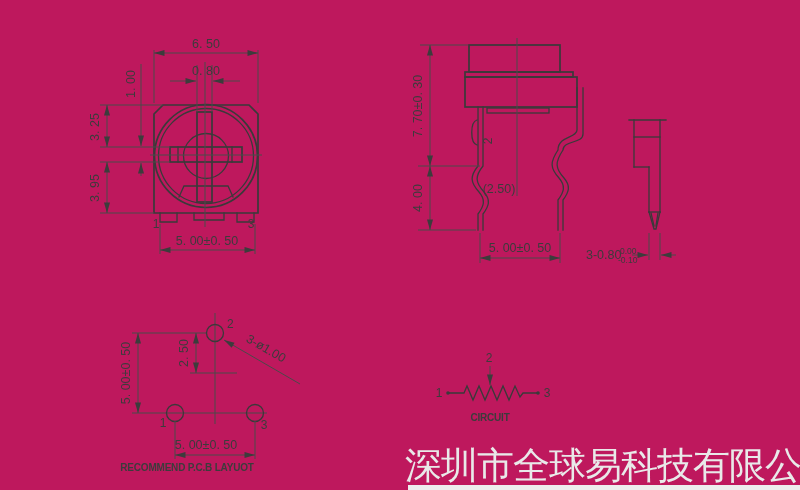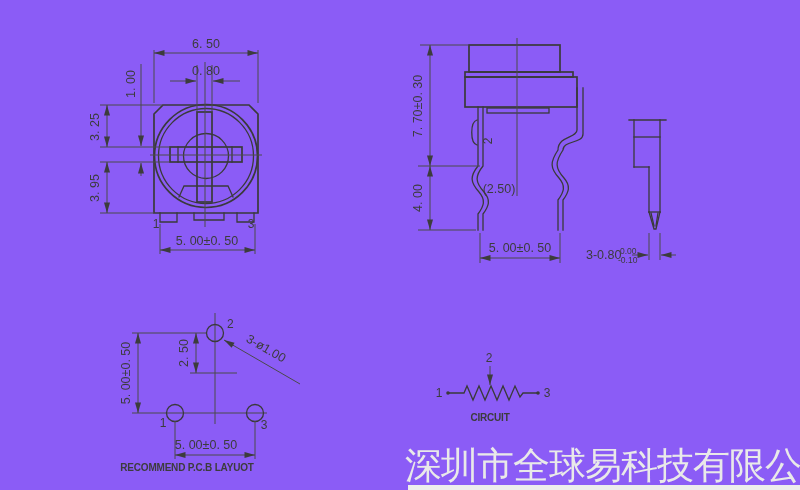--- a/index.html
+++ b/index.html
@@ -1,16 +1,16 @@
 <!DOCTYPE html>
 <html><head>
 <meta charset="utf-8">
 <style>
   html,body{margin:0;padding:0;background:#fff;}
-  #canvas{position:relative;width:800px;height:490px;background:#8b5cf6;overflow:hidden;
+  #canvas{position:relative;width:800px;height:490px;background:#be185d;overflow:hidden;
           font-family:"Liberation Sans",sans-serif;}
   svg{position:absolute;left:0;top:0;}
   svg text{font-family:"Liberation Sans",sans-serif;fill:#3c3c3c;}
   .ol{fill:none;stroke:#3a3a3a;stroke-width:1.7;stroke-linejoin:miter;stroke-linecap:square;}
   .ol2{fill:none;stroke:#3a3a3a;stroke-width:1.3;stroke-linejoin:miter;stroke-linecap:square;}
   .thin{fill:none;stroke:#4a4a4a;stroke-width:1;}
   .dt{font-size:12.5px;}
   .dts{font-size:8.5px;}
   .pl{font-size:12px;}
   .cap{font-size:10px;font-weight:bold;letter-spacing:-0.2px;}

